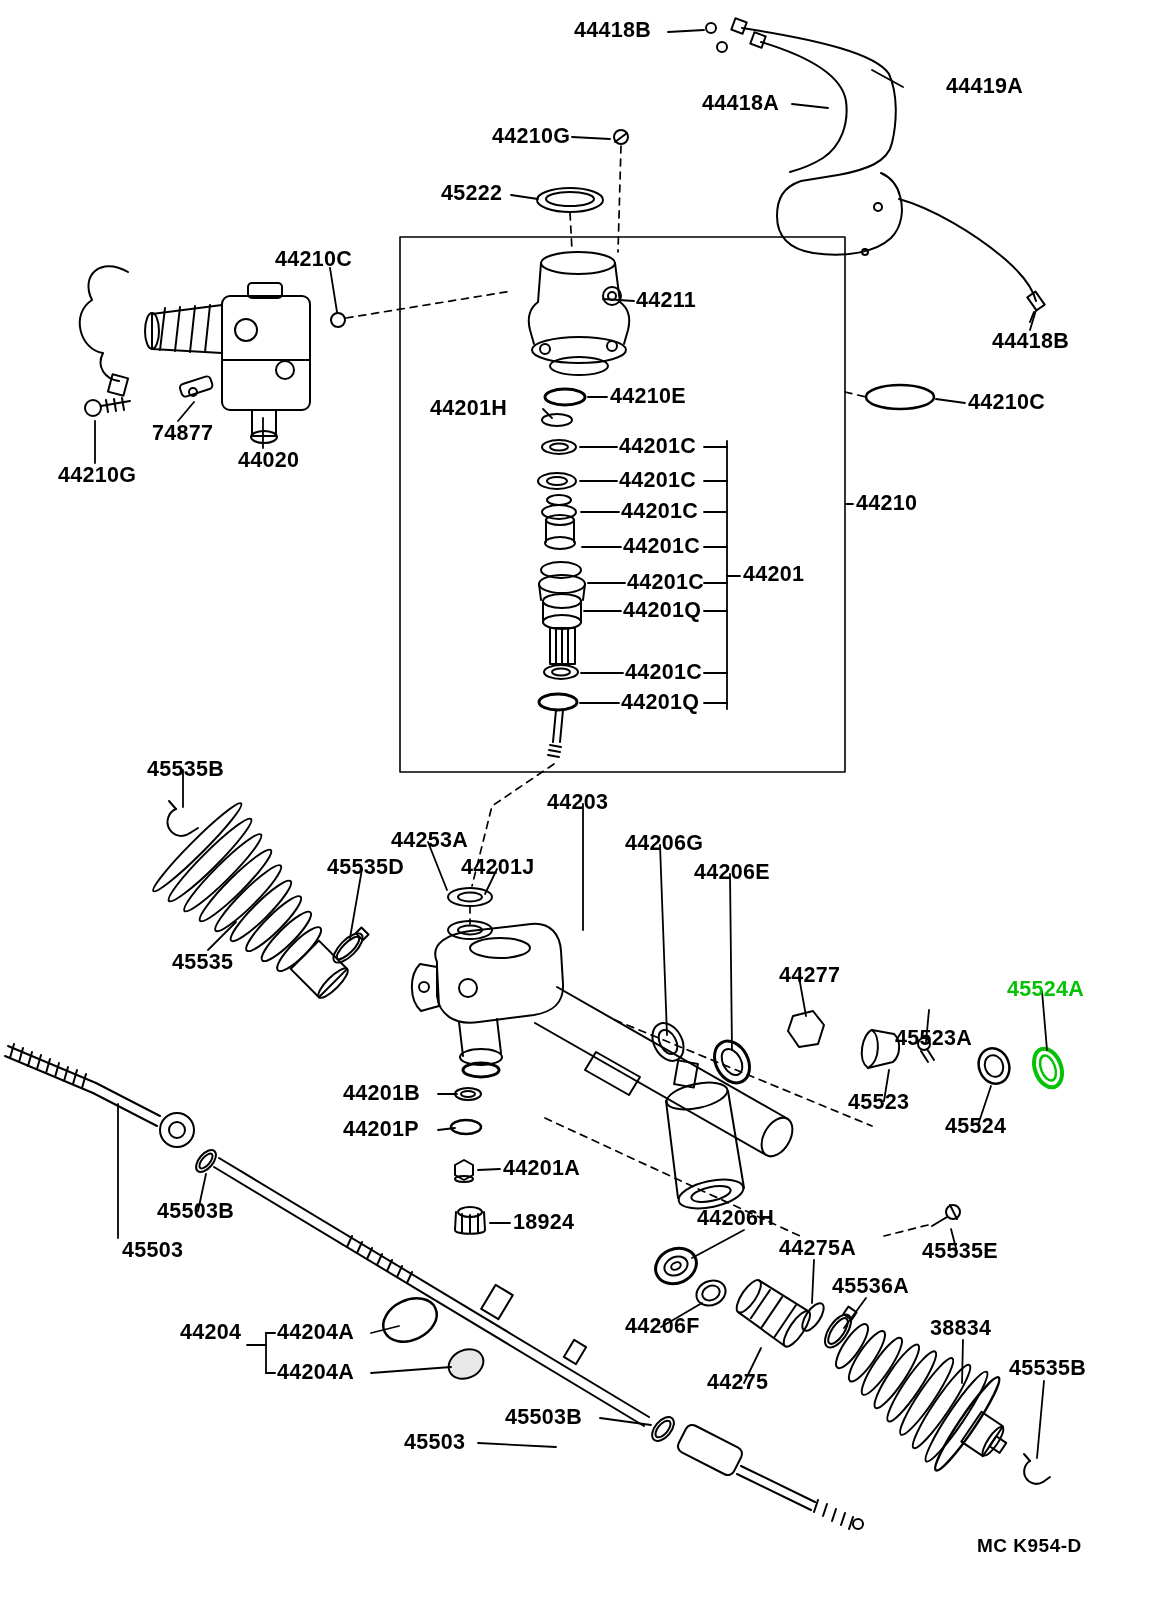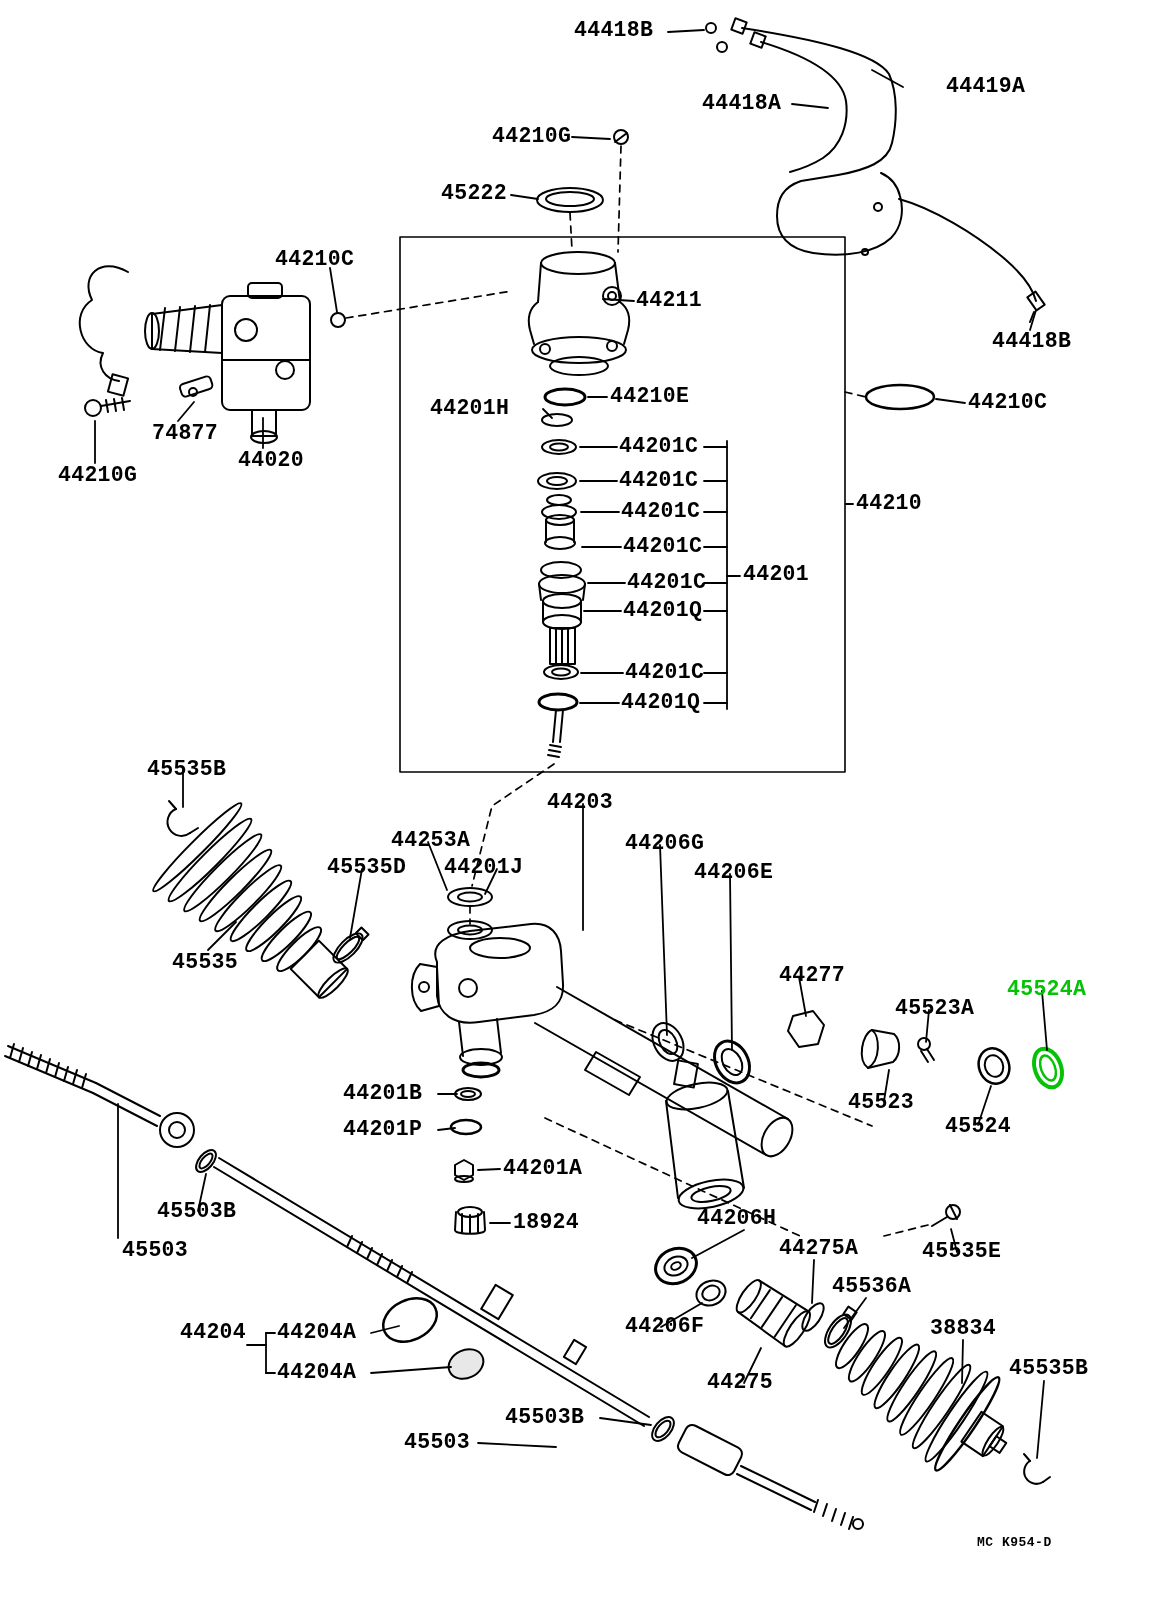--- a/index.html
+++ b/index.html
@@ -1,22 +1,22 @@
 <!DOCTYPE html>
 <html><head>
 <meta charset="utf-8">
 <style>
   html,body{margin:0;padding:0;background:#ffffff;}
   .stage{position:relative;width:1175px;height:1600px;background:#fff;overflow:hidden;
-         font-family:Liberation Mono, monospace;}
+         font-family:Liberation Sans, sans-serif;}
   .art{position:absolute;left:0;top:0;}
   .lbl{position:absolute;font-size:21.5px;font-weight:700;color:#000;
        white-space:nowrap;line-height:1;letter-spacing:.3px;}
   .lbl.hl{color:#06c206;}
-  .code{position:absolute;font-size:13px;font-weight:700;color:#000;letter-spacing:.5px;}
+  .code{position:absolute;font-size:19px;font-weight:700;color:#000;letter-spacing:.5px;}
 </style>
 </head>
 <body>
 
 <div class="stage">
 
 <svg class="art" width="1175" height="1600" viewBox="0 0 1175 1600" fill="none" stroke="#000" stroke-width="2" stroke-linecap="round" stroke-linejoin="round">
 
   <g>
     <path d="M742,28 C820,40 876,54 889,74 C898,94 897,122 892,143 C888,162 866,170 838,175 L801,181 C783,187 777,199 777,216 C777,236 789,249 813,253 C846,258 876,252 891,238 C902,227 904,210 900,196 C897,184 890,177 881,173"></path>
@@ -407,25 +407,25 @@
 <div class="lbl" style="left:627px;top:572px">44201C</div>
 <div class="lbl" style="left:743px;top:564px">44201</div>
 <div class="lbl" style="left:623px;top:600px">44201Q</div>
 <div class="lbl" style="left:625px;top:662px">44201C</div>
 <div class="lbl" style="left:621px;top:692px">44201Q</div>
 <div class="lbl" style="left:147px;top:759px">45535B</div>
 <div class="lbl" style="left:547px;top:792px">44203</div>
 <div class="lbl" style="left:391px;top:830px">44253A</div>
 <div class="lbl" style="left:625px;top:833px">44206G</div>
 <div class="lbl" style="left:327px;top:857px">45535D</div>
-<div class="lbl" style="left:444px;top:857px">44201J</div>
+<div class="lbl" style="left:461px;top:857px">44201J</div>
 <div class="lbl" style="left:694px;top:862px">44206E</div>
 <div class="lbl" style="left:172px;top:952px">45535</div>
 <div class="lbl" style="left:779px;top:965px">44277</div>
-<div class="lbl" style="left:895px;top:998px">45523A</div>
+<div class="lbl" style="left:895px;top:1028px">45523A</div>
 <div class="lbl hl" style="left:1007px;top:979px">45524A</div>
 <div class="lbl" style="left:343px;top:1083px">44201B</div>
 <div class="lbl" style="left:848px;top:1092px">45523</div>
 <div class="lbl" style="left:343px;top:1119px">44201P</div>
 <div class="lbl" style="left:945px;top:1116px">45524</div>
 <div class="lbl" style="left:503px;top:1158px">44201A</div>
 <div class="lbl" style="left:157px;top:1201px">45503B</div>
 <div class="lbl" style="left:513px;top:1212px">18924</div>
 <div class="lbl" style="left:697px;top:1208px">44206H</div>
 <div class="lbl" style="left:122px;top:1240px">45503</div>

